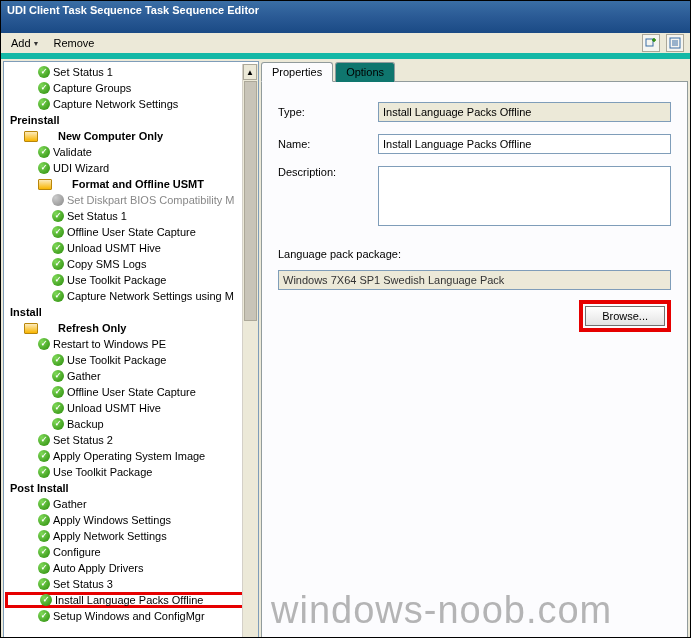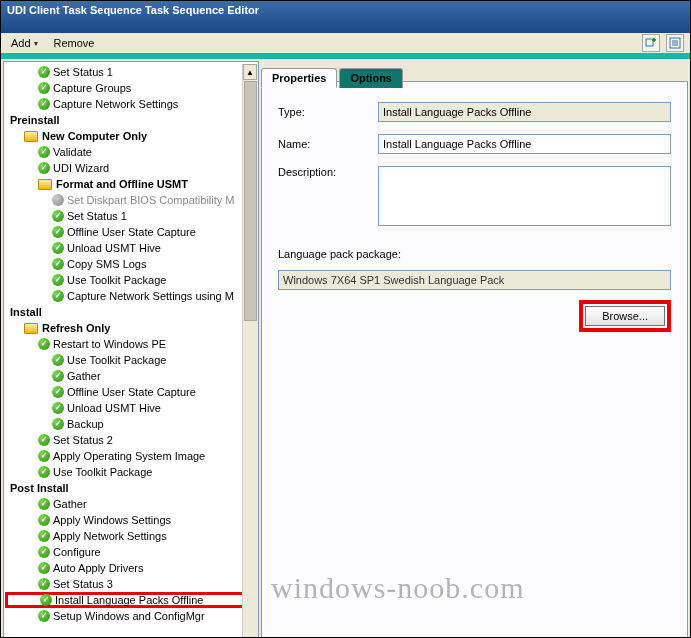--- a/index.html
+++ b/index.html
@@ -57,21 +57,21 @@
   .tree-item {
     display: flex;
     align-items: center;
     gap: 3px;
     padding: 1px 2px;
     white-space: nowrap;
     height: 16px;
     color: #000;
   }
   .tree-header { font-weight: bold; padding: 1px 2px 1px 4px; height:16px; display:flex; align-items:center; }
-  .tree-sub-header { font-weight: bold; display:flex; align-items:center; gap:4px; padding:1px 2px; height:16px; }
+  .tree-sub-header { font-weight: bold; display:flex; align-items:center; gap:20px; padding:1px 2px; height:16px; }
   .tree-disabled { color: #888; }
   .indent-0 { padding-left: 4px; }
   .indent-1 { padding-left: 18px; }
   .indent-2 { padding-left: 32px; }
   .indent-3 { padding-left: 46px; }
   .check-icon {
     width: 12px; height: 12px; border-radius: 50%;
     background: radial-gradient(circle at 30% 30%, #7ed957, #2a8a0a);
     display: inline-flex; align-items: center; justify-content: center;
     flex-shrink: 0;
@@ -91,23 +91,22 @@
   .highlight-red { border: 3px solid #e60000; margin-left:-1px; }
   .right-pane {
     flex: 1;
     margin: 2px 2px 2px 0;
     position: relative;
   }
   .tabs {
     display:flex;
     gap:0;
     position:relative;
-    top:7px;
+    top:1px;
     z-index:2;
-    font-weight:bold;
   }
   .tab {
     padding: 3px 10px;
     border: 1px solid #919b9c;
     border-bottom: none;
     background: #0f766e;
     border-radius: 3px 3px 0 0;
     margin-right:2px;
   }
   .tab.active { background:#fcfcfe; border-bottom:1px solid #fcfcfe; }
@@ -130,23 +129,23 @@
   }
   .btn-row { display:flex; justify-content:flex-end; margin-top:10px; }
   .browse-btn {
     padding: 3px 16px;
     border: 1px solid #707070;
     background: linear-gradient(to bottom,#fff,#e3e3e3);
     font-family:inherit; font-size:11px;
   }
   .browse-highlight { border:4px solid #e60000; display:inline-block; padding:2px; }
   .watermark {
-    position:absolute; bottom:32px; left:270px;
-    font-size: 30px; color: rgba(120,120,120,0.55);
-    font-family: Liberation Serif, serif; letter-spacing:1px;
+    position:absolute; bottom:5px; left:270px;
+    font-size: 38px; color: rgba(120,120,120,0.55);
+    font-family: Liberation Sans, sans-serif; letter-spacing:1px;
     pointer-events:none;
   }
   .vscroll {
     position:absolute; right:0; top:2px; bottom:2px; width:16px;
     background:#ece9d8; border-left:1px solid #d4d0c8;
   }
   .vscroll-btn { width:14px;height:16px;border:1px solid #aca899;background:#ece9d8;display:flex;align-items:center;justify-content:center;font-size:8px;}
   .vscroll-thumb{ background:#c8c4b8;border:1px solid #aca899; height:240px;margin:1px;}
 </style>
 </head>

